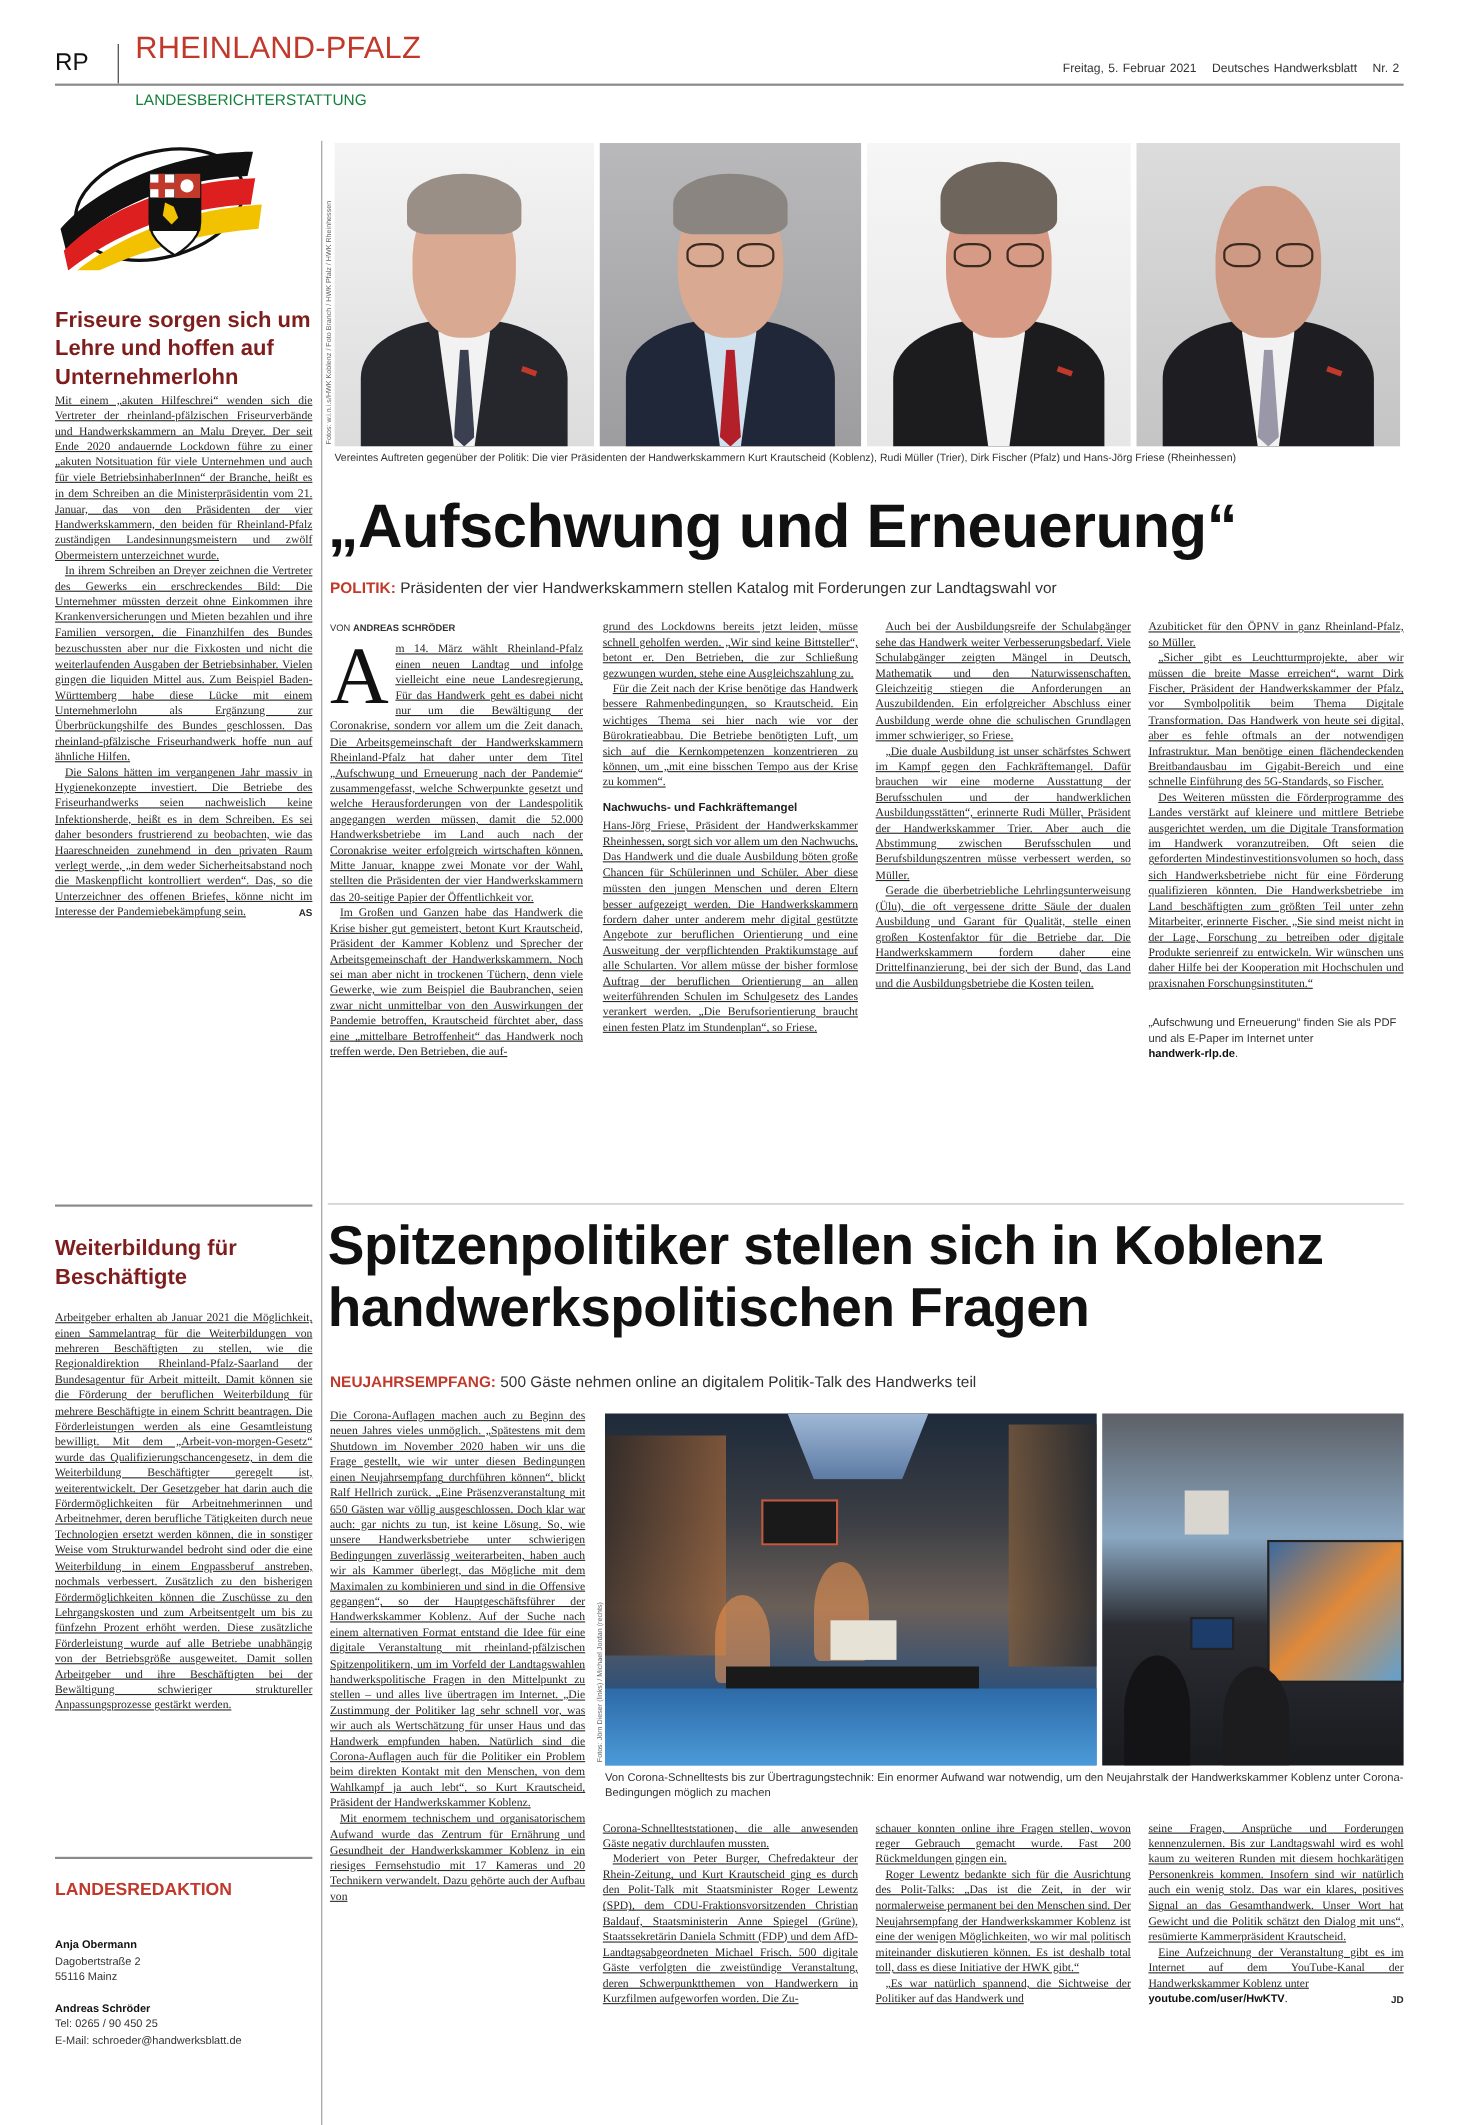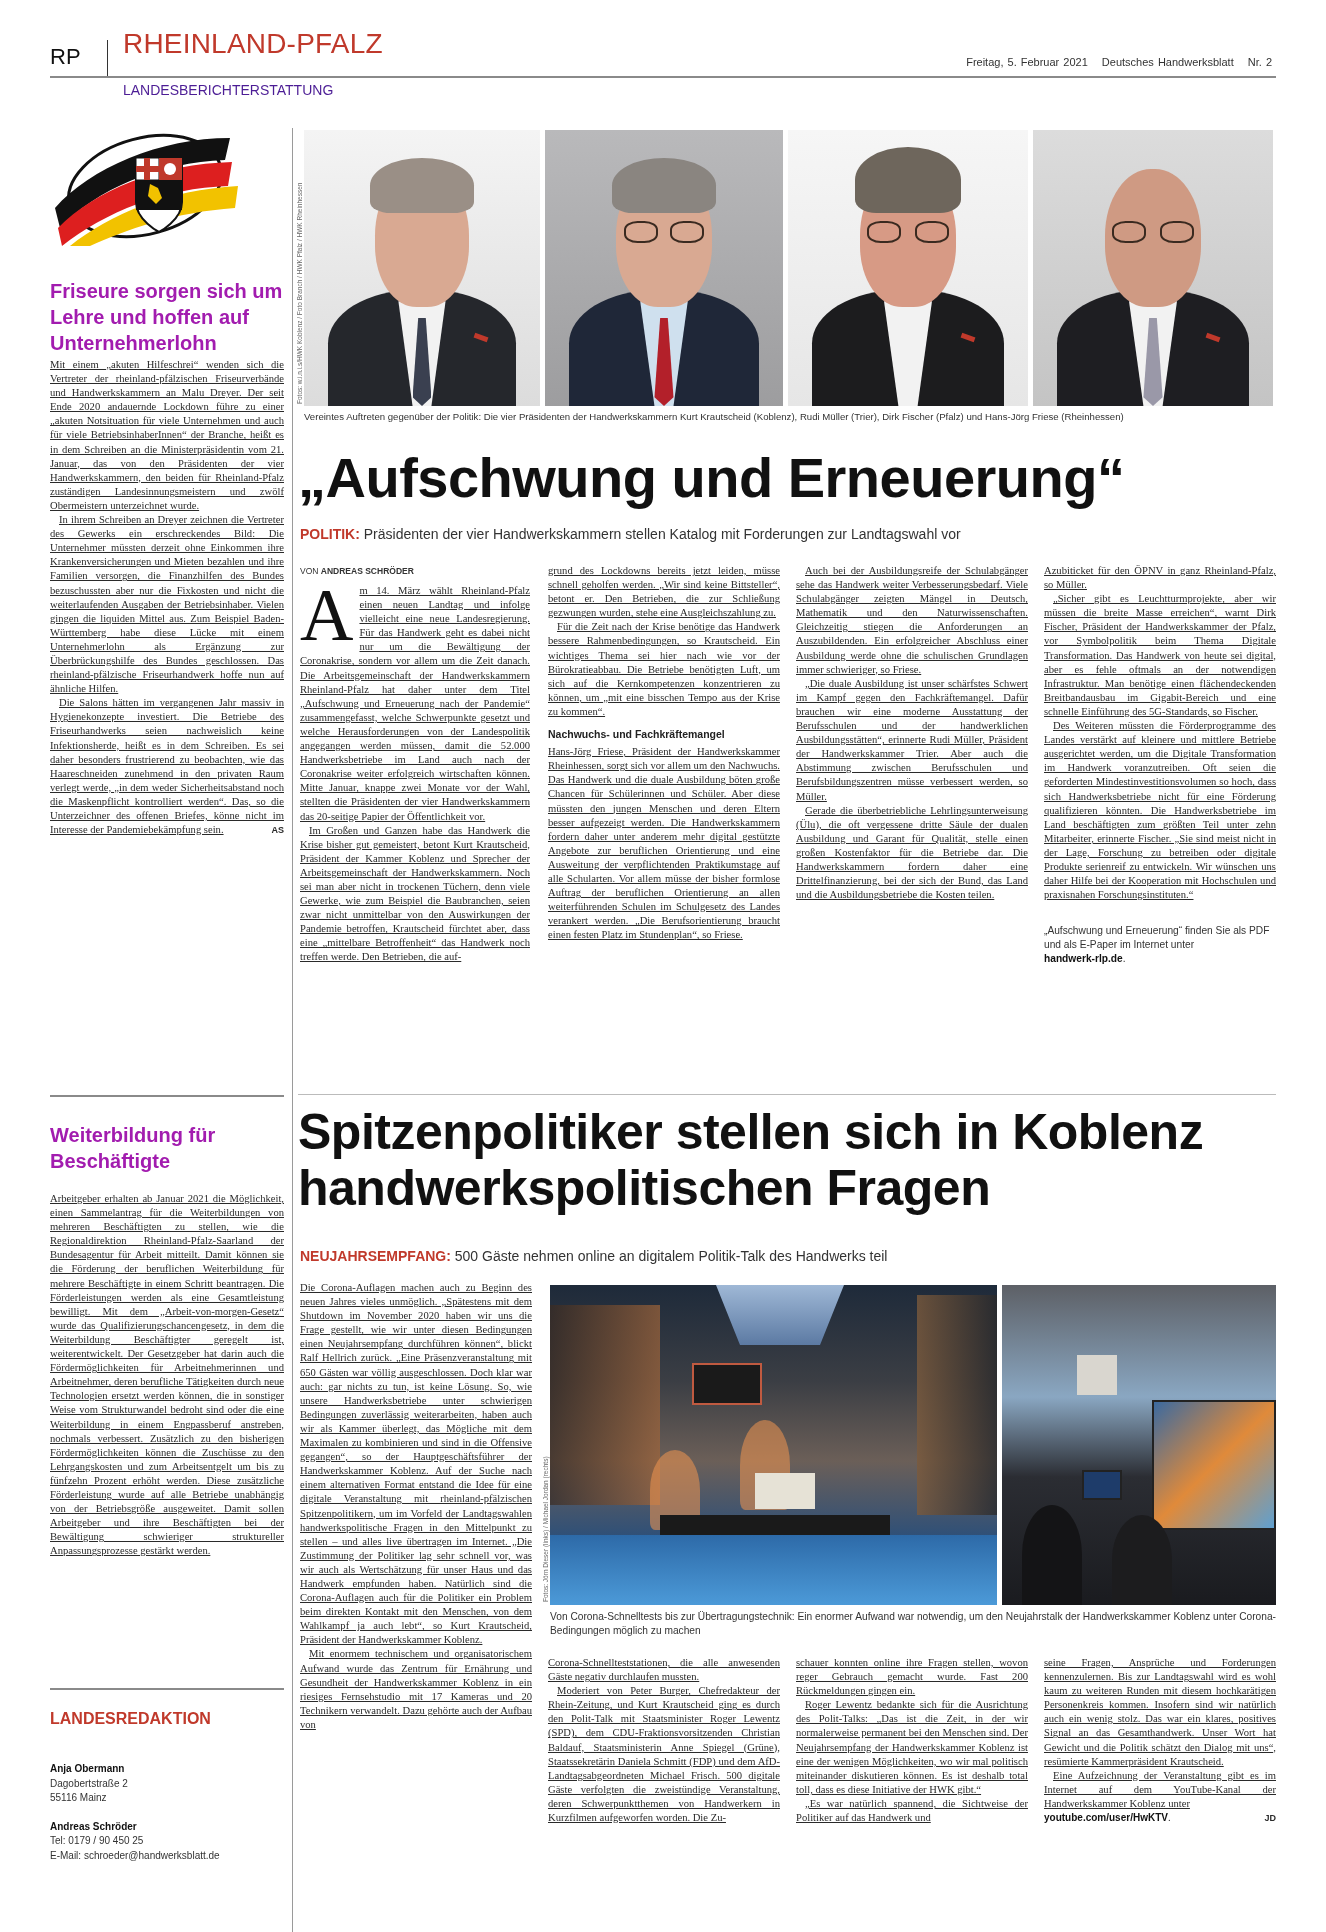--- a/index.html
+++ b/index.html
@@ -5,29 +5,29 @@
   * { box-sizing: border-box; margin: 0; padding: 0; }
   html, body { width: 1326px; height: 1932px; background: #ffffff; overflow: hidden; }
   body { position: relative; font-family: "Liberation Serif", serif; color: #2a2a2a; }
   .abs { position: absolute; }
 
   
   #hdr-rp { left: 50px; top: 44px; font-family: "Liberation Sans", sans-serif; font-size: 22px; color: #111; }
   #hdr-vline { left: 107px; top: 40px; width: 1px; height: 36px; background: #333; }
   #hdr-title { left: 123px; top: 28px; font-family: "Liberation Sans", sans-serif; font-size: 28px; color: #c0392b; letter-spacing: 0.2px; }
   #hdr-rule { left: 50px; top: 76px; width: 1226px; height: 2px; background: #8a8a8a; }
-  #hdr-sub { left: 123px; top: 82px; font-family: "Liberation Sans", sans-serif; font-size: 14px; color: #4c1d95; }
+  #hdr-sub { left: 123px; top: 82px; font-family: "Liberation Sans", sans-serif; font-size: 14px; color: #15803d; }
   #hdr-meta { right: 54px; top: 56px; font-family: "Liberation Sans", sans-serif; font-size: 11px; color: #333; word-spacing: 1px; }
   #hdr-meta span { margin-left: 10px; }
 
   
   .left-col { left: 50px; width: 234px; }
   .col-divider { left: 292px; width: 1px; background: #9a9a9a; }
 
-  .side-head { font-family: "Liberation Sans", sans-serif; font-size: 20px; line-height: 26px; color: #a21caf; }
+  .side-head { font-family: "Liberation Sans", sans-serif; font-size: 20px; line-height: 26px; color: #7f1d1d; }
   .body-text { font-size: 10.6px; line-height: 14.1px; text-align: justify; hyphens: auto; color: #2a2a2a; }
   .body-text p { text-indent: 9px; text-decoration: underline; }
   .body-text p.first { text-indent: 0; }
   .sig { font-family: "Liberation Sans", sans-serif; font-weight: bold; font-size: 9px; float: right; }
 
   
   .portrait { top: 130px; height: 276px; overflow: hidden; }
   .portrait .bg { position: absolute; inset: 0; }
   .portrait .jacket { position: absolute; bottom: 0; left: 10%; width: 80%; height: 42%; border-radius: 46% 46% 0 0; background: #25272c; }
   .portrait .shirt { position: absolute; bottom: 0; left: 40%; width: 20%; height: 38%; background: #f2f2f2; clip-path: polygon(0 0,100% 0,70% 100%,30% 100%); }
@@ -110,21 +110,21 @@
 </div>
 
 <div class="abs hr-grey" style="left:50px; top:1688px; width:234px;"></div>
 <div class="abs redaktion-title" style="left:50px; top:1710px;">LANDESREDAKTION</div>
 <div class="abs contact" style="left:50px; top:1762px; width:234px;">
   <div><b>Anja Obermann</b></div>
   <div>Dagobertstraße 2</div>
   <div>55116 Mainz</div>
   <div style="height:14px;"></div>
   <div><b>Andreas Schröder</b></div>
-  <div>Tel: 0179 / 90 450 25</div>
+  <div>Tel: 0265 / 90 450 25</div>
   <div>E-Mail: schroeder@handwerksblatt.de</div>
 </div>
 
 <div class="abs col-divider" style="top:128px; height:1812px;"></div>
 
 <div class="abs credit-vert" style="left:296px; top:132px; height:272px;">Fotos: w.i.n.i.s/HWK Koblenz / Foto Branch / HWK Pfalz / HWK Rheinhessen</div>
 
 <div class="abs portrait" style="left:304px; width:236px;">
   <div class="bg" style="background:linear-gradient(#f4f4f4,#dcdcdc);"></div>
   <div class="jacket"></div>

